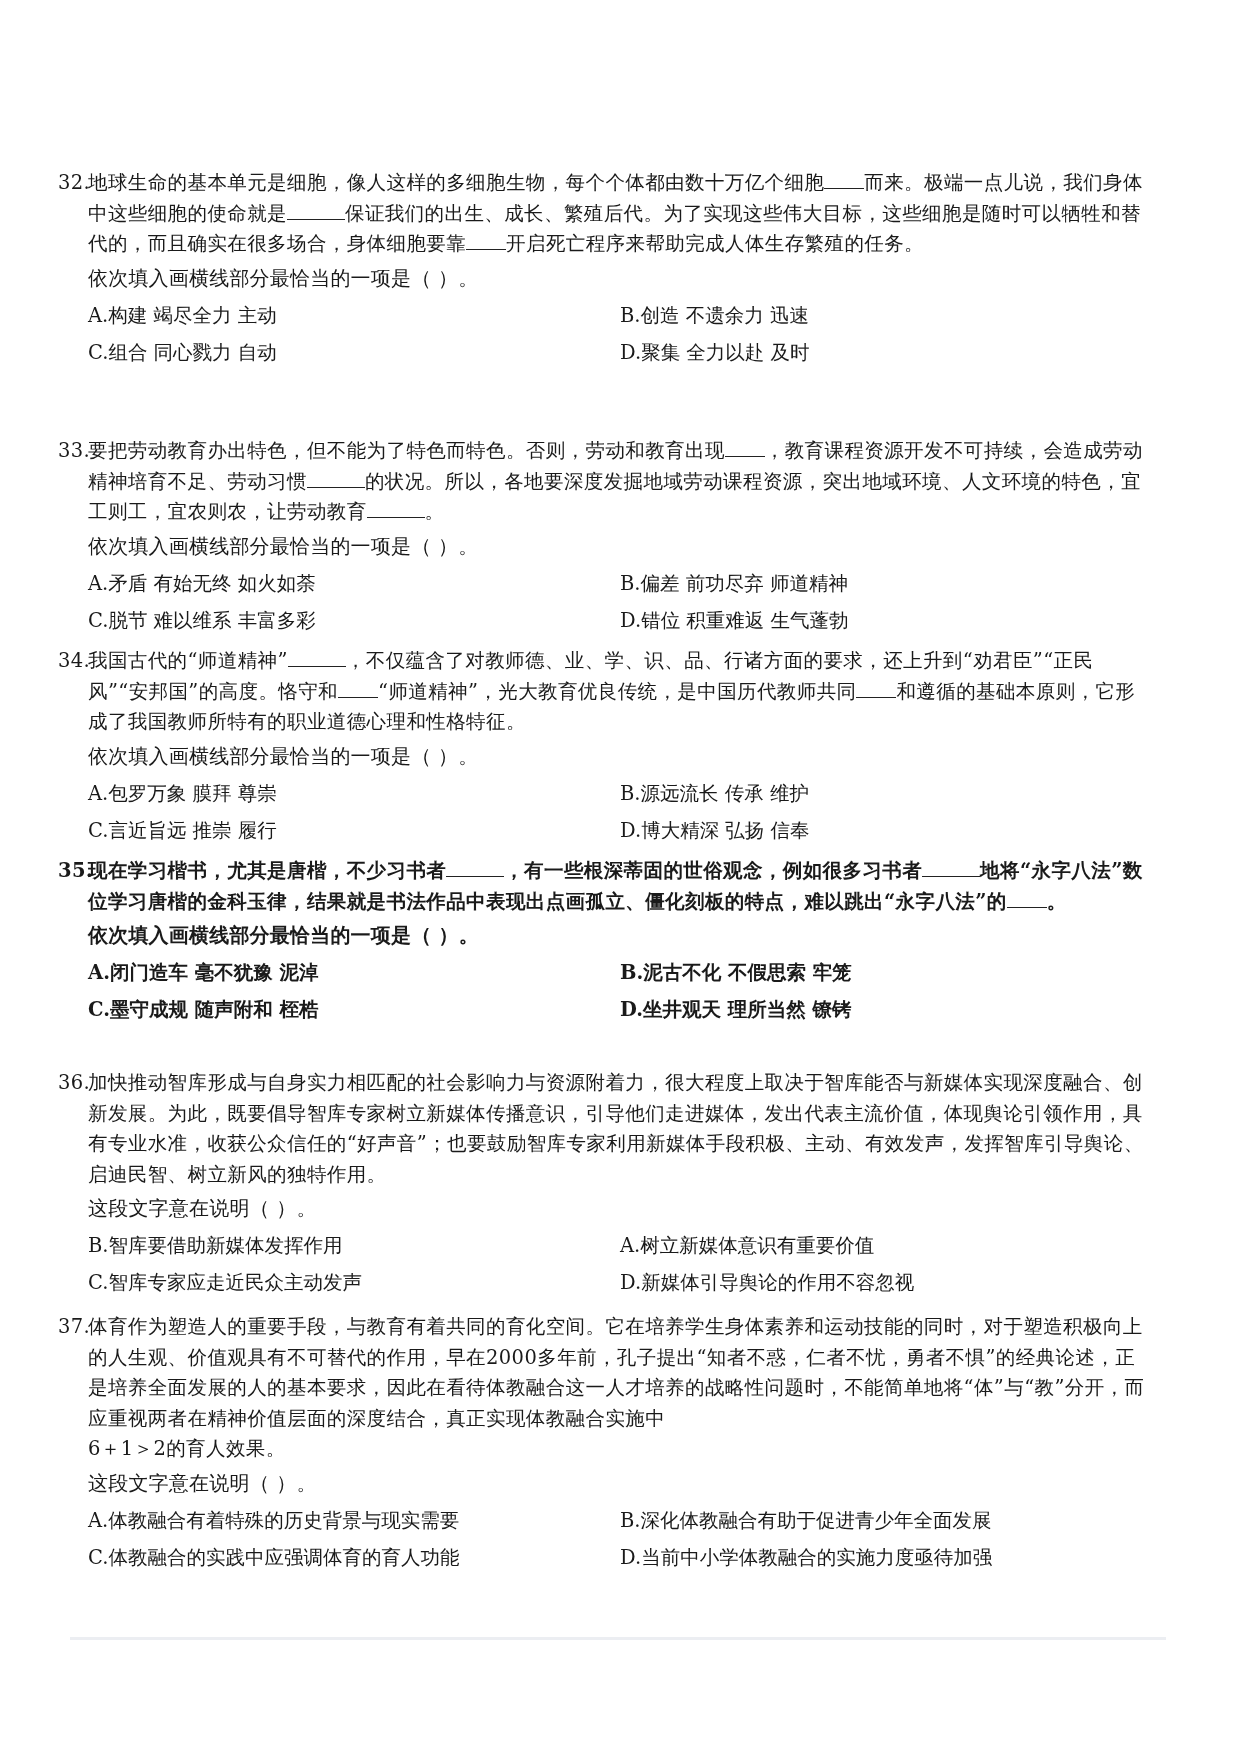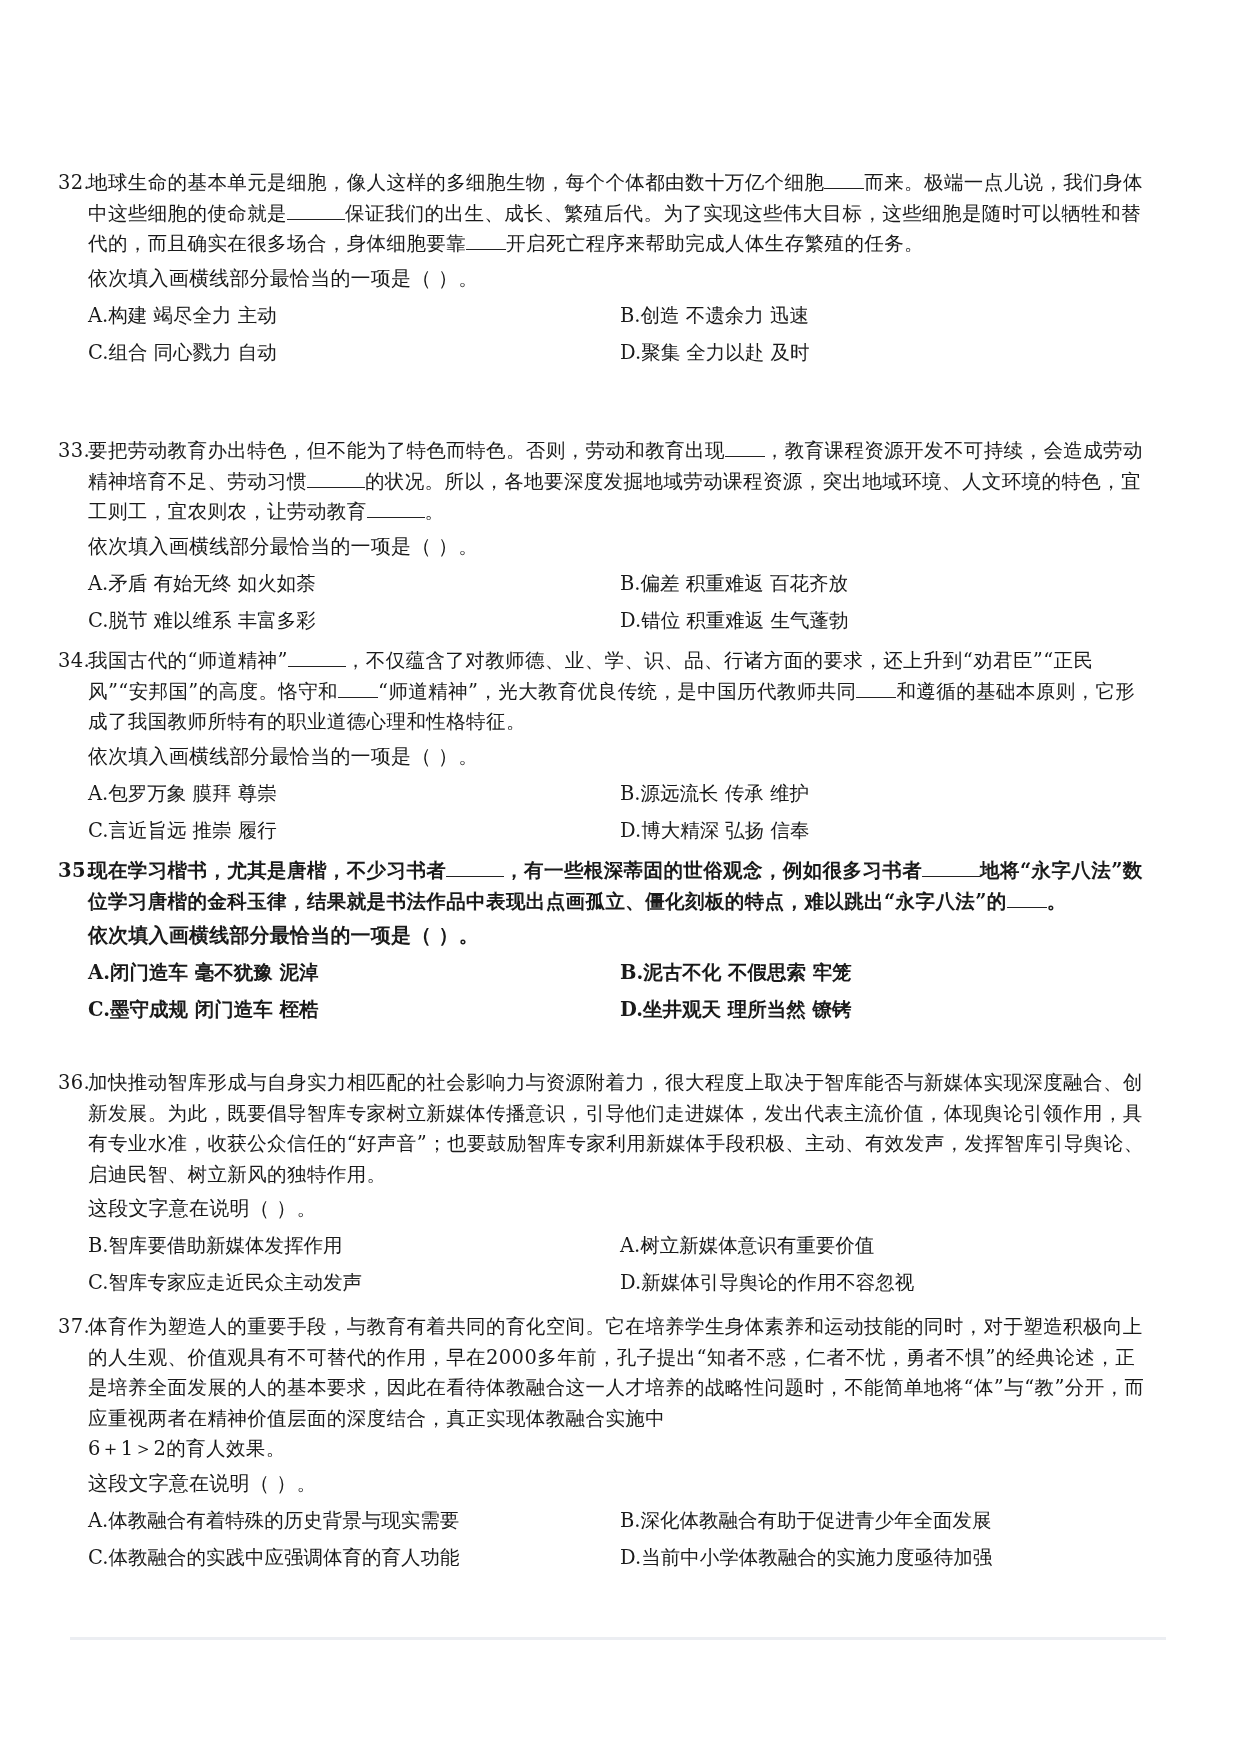--- a/index.html
+++ b/index.html
@@ -52,21 +52,21 @@
   </div>
 
   <div class="question" style="top:436px;">
     <div class="stem">
       <span class="qnum">33.</span>
       <span>要把劳动教育办出特色，但不能为了特色而特色。否则，劳动和教育出现</span><span class="blank s"></span><span>，教育课程资源开发不可持续，会造成劳动精神培育不足、劳动习惯</span><span class="blank m"></span><span>的状况。所以，各地要深度发掘地域劳动课程资源，突出地域环境、人文环境的特色，宜工则工，宜农则农，让劳动教育</span><span class="blank m"></span><span>。</span>
     </div>
     <div class="prompt">依次填入画横线部分最恰当的一项是（    ）。</div>
     <div class="options">
       <div>A.矛盾 有始无终 如火如荼</div>
-      <div>B.偏差 积重难返 百花齐放</div>
+      <div>B.偏差 前功尽弃 师道精神</div>
       <div>C.脱节 难以维系 丰富多彩</div>
       <div>D.错位 积重难返 生气蓬勃</div>
     </div>
   </div>
 
   <div class="question" style="top:646px;">
     <div class="stem">
       <span class="qnum">34.</span>
       <span>我国古代的“师道精神”</span><span class="blank m"></span><span>，不仅蕴含了对教师德、业、学、识、品、行诸方面的要求，还上升到“劝君臣”“正民风”“安邦国”的高度。恪守和</span><span class="blank s"></span><span>“师道精神”，光大教育优良传统，是中国历代教师共同</span><span class="blank s"></span><span>和遵循的基础本原则，它形成了我国教师所特有的职业道德心理和性格特征。</span>
     </div>
@@ -81,21 +81,21 @@
 
   <div class="question" style="top:856px;font-weight:bold;">
     <div class="stem">
       <span class="qnum">35.</span>
       <span>现在学习楷书，尤其是唐楷，不少习书者</span><span class="blank m"></span><span>，有一些根深蒂固的世俗观念，例如很多习书者</span><span class="blank m"></span><span>地将“永字八法”数位学习唐楷的金科玉律，结果就是书法作品中表现出点画孤立、僵化刻板的特点，难以跳出“永字八法”的</span><span class="blank s"></span><span>。</span>
     </div>
     <div class="prompt">依次填入画横线部分最恰当的一项是（    ）。</div>
     <div class="options">
       <div>A.闭门造车 毫不犹豫 泥淖</div>
       <div>B.泥古不化 不假思索 牢笼</div>
-      <div>C.墨守成规 闭门造车 桎梏</div>
+      <div>C.墨守成规 随声附和 桎梏</div>
       <div>D.坐井观天 理所当然 镣铐</div>
     </div>
   </div>
 
   <div class="question" style="top:1068px;">
     <div class="stem">
       <span class="qnum">36.</span>
       <span>加快推动智库形成与自身实力相匹配的社会影响力与资源附着力，很大程度上取决于智库能否与新媒体实现深度融合、创新发展。为此，既要倡导智库专家树立新媒体传播意识，引导他们走进媒体，发出代表主流价值，体现舆论引领作用，具有专业水准，收获公众信任的“好声音”；也要鼓励智库专家利用新媒体手段积极、主动、有效发声，发挥智库引导舆论、启迪民智、树立新风的独特作用。</span>
     </div>
     <div class="prompt">这段文字意在说明（    ）。</div>

